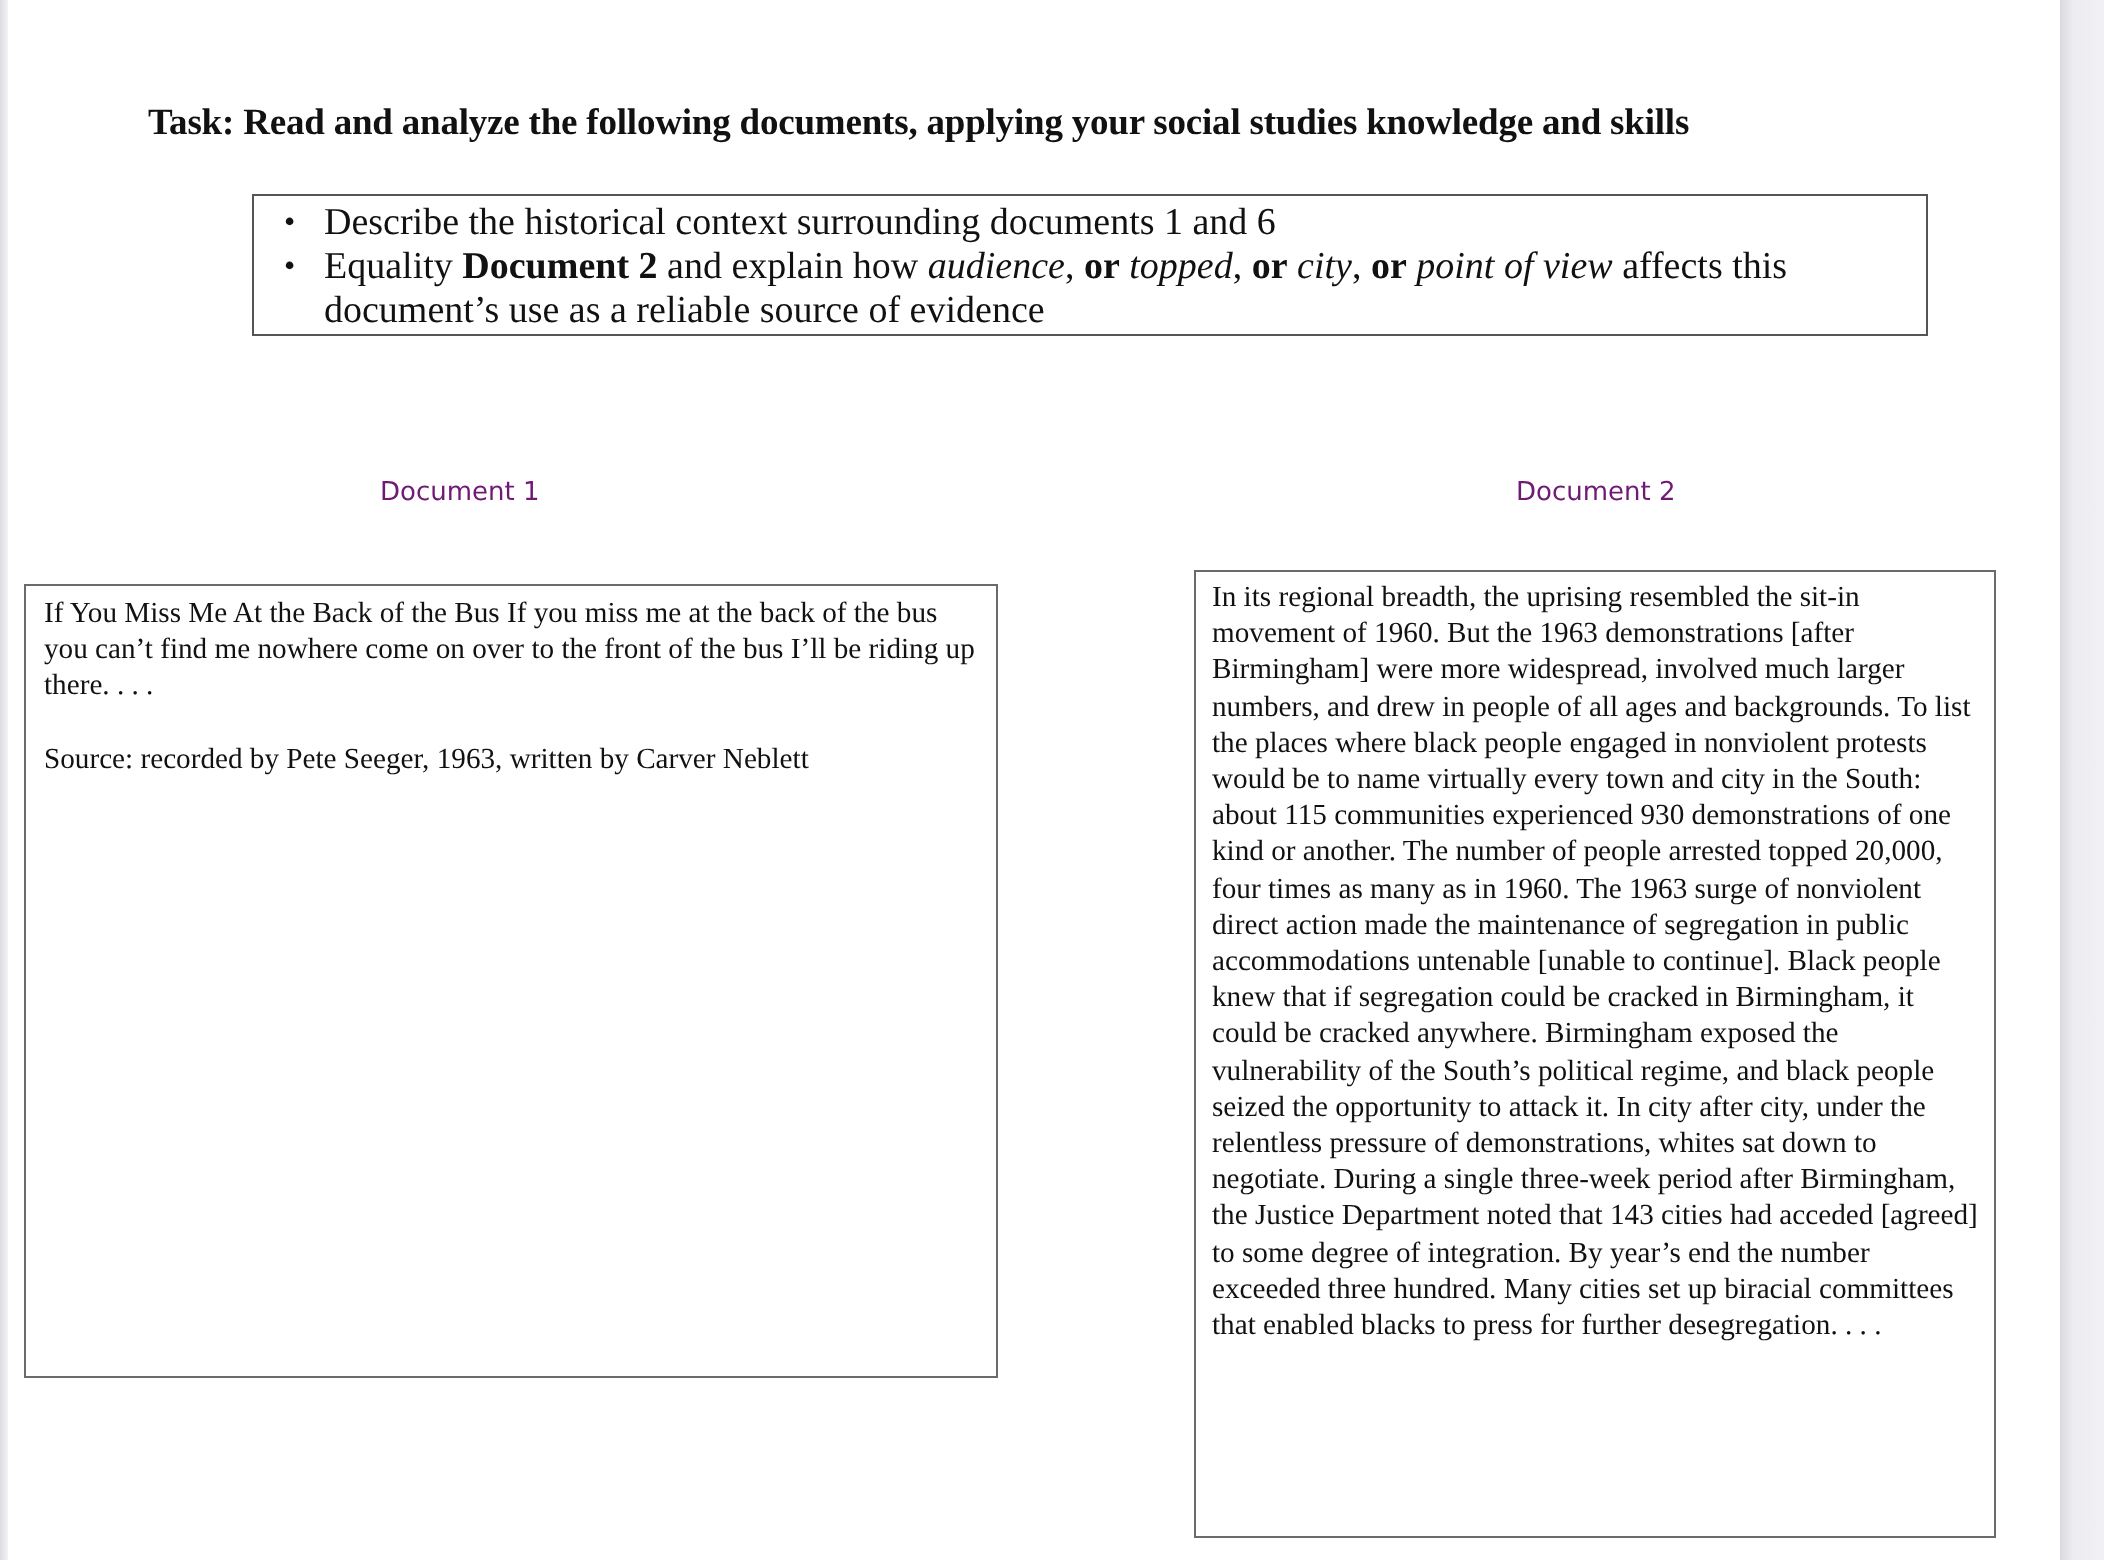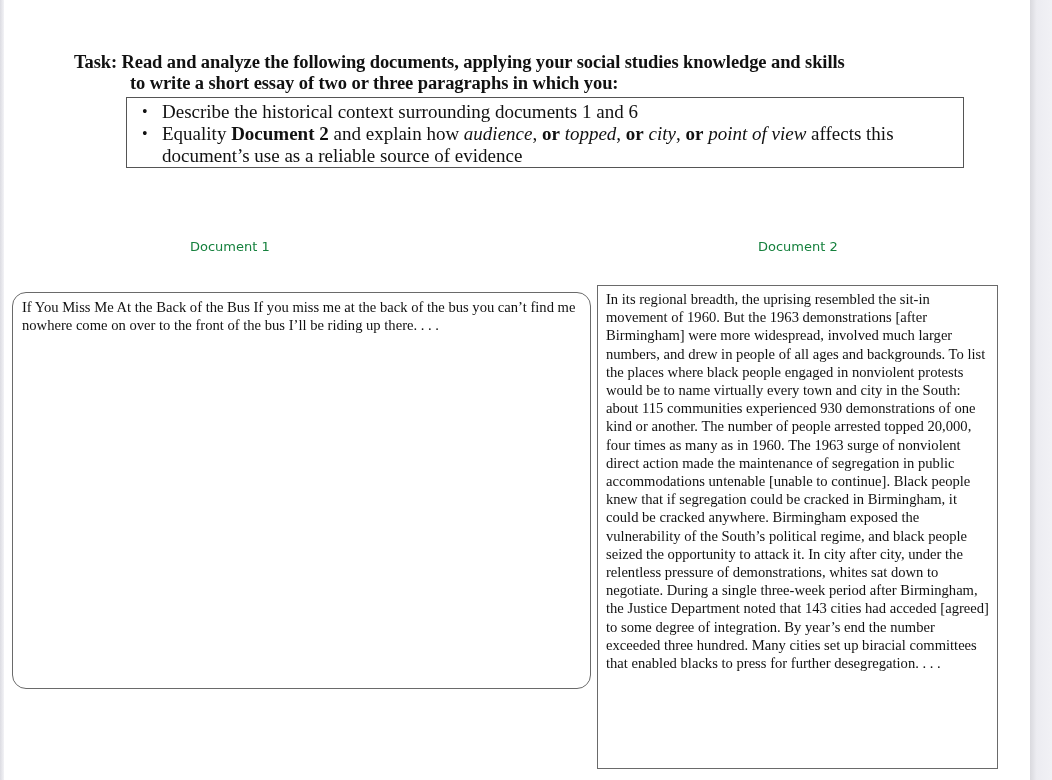--- a/index.html
+++ b/index.html
@@ -33,45 +33,44 @@
       font-size: 19px; line-height: 22px;
       padding: 3px 10px 0 12px;
     }
     .task-box ul { margin: 0; padding: 0; list-style: none; }
     .task-box li { position: relative; padding-left: 23px; }
     .task-box li .bullet {
       position: absolute; left: 3px; top: 0; font-size: 16px;
     }
     .doc-heading {
       position: absolute; top: 239px;
-      font-family: "DejaVu Sans", sans-serif; font-size: 13px; color: #15803d;
+      font-family: "DejaVu Sans", sans-serif; font-size: 13px; color: #701a75;
     }
     .doc1-heading { left: 190px; }
     .doc2-heading { left: 758px; }
     .doc-box {
       position: absolute; box-sizing: border-box;
       border: 1.5px solid #6a6a6a;
       font-size: 14.6px; line-height: 18.2px;
       background: #fff;
     }
-    .doc1-box { left: 12px; top: 292px; width: 579px; height: 397px; padding: 5px 8px 16px 9px; border-radius: 14px; }
+    .doc1-box { left: 12px; top: 292px; width: 487px; height: 397px; padding: 5px 8px 16px 9px; }
     .doc2-box { left: 597px; top: 285px; width: 401px; height: 484px; padding: 4px 6px 0 8px; }
     .doc-box p { margin: 0; }
     .gap { height: 18px; }
   </style>
 </head>
 <body>
 
 <div class="left-edge"></div>
 <div class="right-edge"></div>
 
 <div class="task">
   <span class="task-label">Task:</span>
   <span>Read and analyze the following documents, applying your social studies knowledge and skills</span>
-  <span class="line2">to write a short essay of two or three paragraphs in which you:</span>
 </div>
 
 <div class="task-box">
   <ul>
     <li>
       <span class="bullet">•</span>
       <span>Describe the historical context surrounding documents 1 and 6</span>
     </li>
     <li>
       <span class="bullet">•</span>
@@ -79,18 +78,19 @@
     </li>
   </ul>
 </div>
 
 <div class="doc-heading doc1-heading">Document 1</div>
 <div class="doc-heading doc2-heading">Document 2</div>
 
 <div class="doc-box doc1-box">
   <p>If You Miss Me At the Back of the Bus If you miss me at the back of the bus you can’t find me nowhere come on over to the front of the bus I’ll be riding up there. . . .</p>
   <div class="gap"></div>
+  <p>Source: recorded by Pete Seeger, 1963, written by Carver Neblett</p>
 </div>
 
 <div class="doc-box doc2-box">
   <p>In its regional breadth, the uprising resembled the sit-in movement of 1960. But the 1963 demonstrations [after Birmingham] were more widespread, involved much larger numbers, and drew in people of all ages and backgrounds. To list the places where black people engaged in nonviolent protests would be to name virtually every town and city in the South: about 115 communities experienced 930 demonstrations of one kind or another. The number of people arrested topped 20,000, four times as many as in 1960. The 1963 surge of nonviolent direct action made the maintenance of segregation in public accommodations untenable [unable to continue]. Black people knew that if segregation could be cracked in Birmingham, it could be cracked anywhere. Birmingham exposed the vulnerability of the South’s political regime, and black people seized the opportunity to attack it. In city after city, under the relentless pressure of demonstrations, whites sat down to negotiate. During a single three-week period after Birmingham, the Justice Department noted that 143 cities had acceded [agreed] to some degree of integration. By year’s end the number exceeded three hundred. Many cities set up biracial committees that enabled blacks to press for further desegregation. . . .</p>
   <div class="gap"></div>
 </div>
 
 </body></html>

